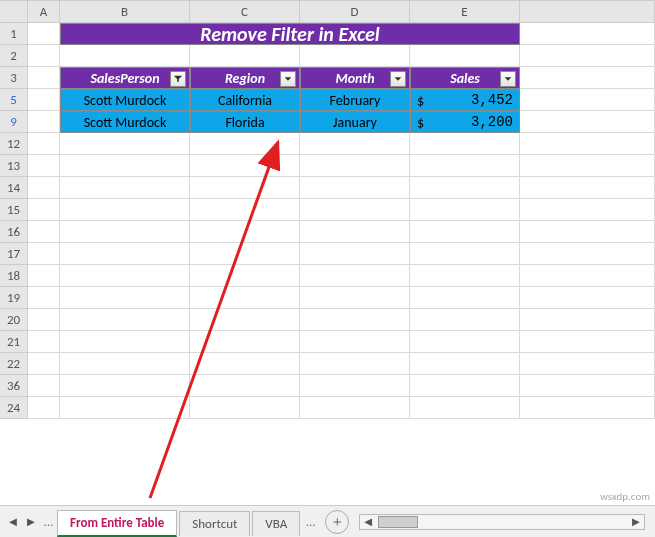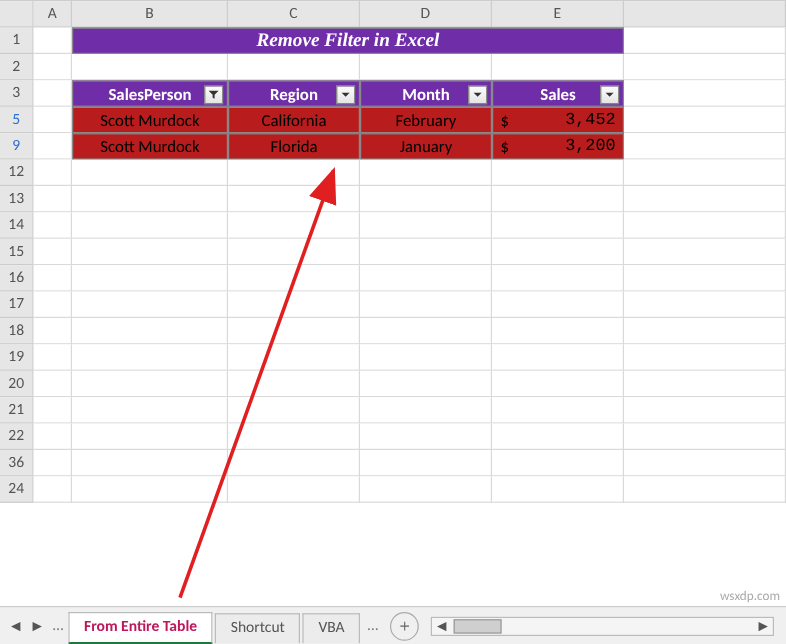--- a/index.html
+++ b/index.html
@@ -41,29 +41,29 @@
     align-items: center;
     padding: 0 6px;
     background: #fff;
   }
   .title-cell {
     grid-column: 3 / span 4;
     background: #6f2da8;
     color: #fff;
     font-weight: bold;
     font-style: italic;
-    font-size: 16px;
+    font-size: 20px;
     justify-content: center;
     border: 1px solid #888;
-    font-family: Liberation Serif, serif;
   }
   .th {
     background: #6f2da8;
     color: #fff;
     font-weight: bold;
+    font-style: italic;
     justify-content: center;
     position: relative;
     border: 1px solid #888;
   }
   .filter-btn {
     position: absolute;
     right: 3px;
     top: 3px;
     width: 16px;
     height: 16px;
@@ -72,21 +72,21 @@
     display: flex;
     align-items: center;
     justify-content: center;
     cursor: pointer;
   }
   .filter-btn svg { width: 10px; height: 10px; }
   .td {
     border: 1px solid #888;
     justify-content: center;
     font-size: 14px;
-    background: #b91c1c;
+    background: #0ea5e9;
   }
   .td.currency { justify-content: center; padding: 0 6px; }
   .td.currency .sym { flex: 0 0 auto; }
   .td.currency .num { flex: 1; text-align: right; font-family: Liberation Mono, monospace; }
 
   
   .tabbar {
     position: absolute;
     left: 0; right: 0; bottom: 0;
     height: 32px;

